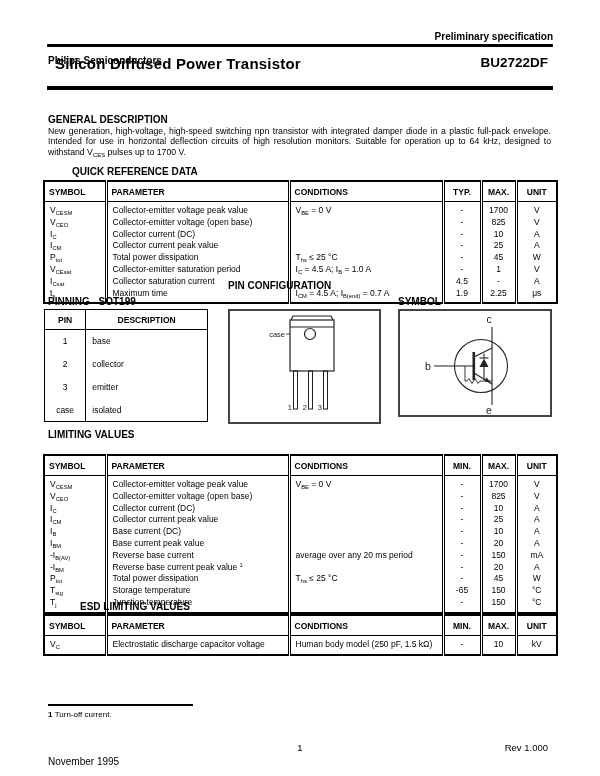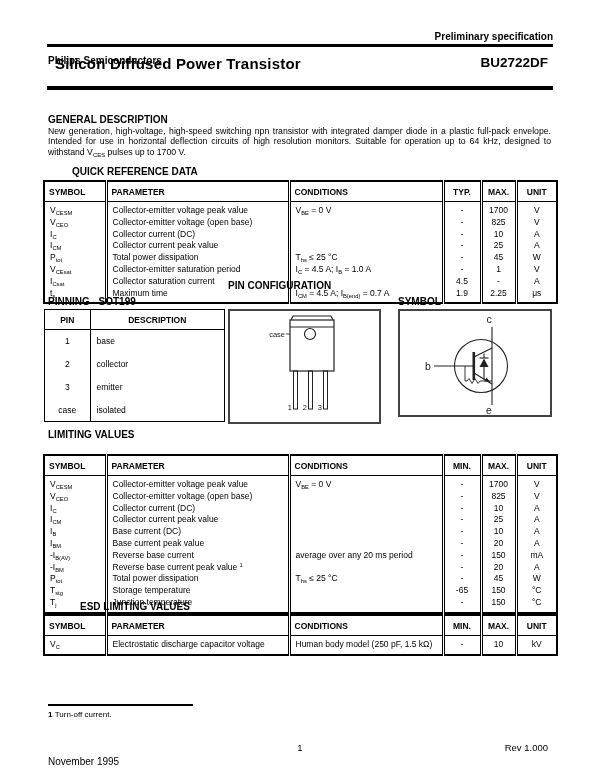--- a/index.html
+++ b/index.html
@@ -52,21 +52,21 @@
   .spec-table td.c1, .spec-table td.c2 { padding-left:5px; }
   .spec-table td.c3, .spec-table td.c4, .spec-table td.c5 { text-align:center; }
   .spec-table tbody tr:first-child td { padding-top:3px; }
   .spec-table tbody tr:last-child  td { padding-bottom:3px; }
   .qrd td { line-height:10.9px; }
   .lv  td { line-height:10.0px; }
   .esd td { line-height:10.0px; }
 
   
   .pin-table { left:44px; top:309px; border-collapse:collapse; table-layout:fixed;
-               width:181px; font-size:8.5px; border:1.5px solid #000; background:#fff; }
+               width:164px; font-size:8.5px; border:1.5px solid #000; background:#fff; }
   .pin-table th { font-weight:bold; border-bottom:1.5px solid #000; padding:5px 2px 4px 2px; text-align:center; }
   .pin-table th, .pin-table td { border-left:1px solid #000; }
   .pin-table th:first-child, .pin-table td:first-child { border-left:none; }
   .pin-table td { height:23px; vertical-align:middle; }
   .pin-table td.c0 { text-align:center; }
   .pin-table td.c1 { text-align:left; padding-left:6px; }
 
   
   .fig-box { border:2px solid #444; background:#fff; }
   .pc-box  { left:228px; top:309px; width:153px; height:115px; }

